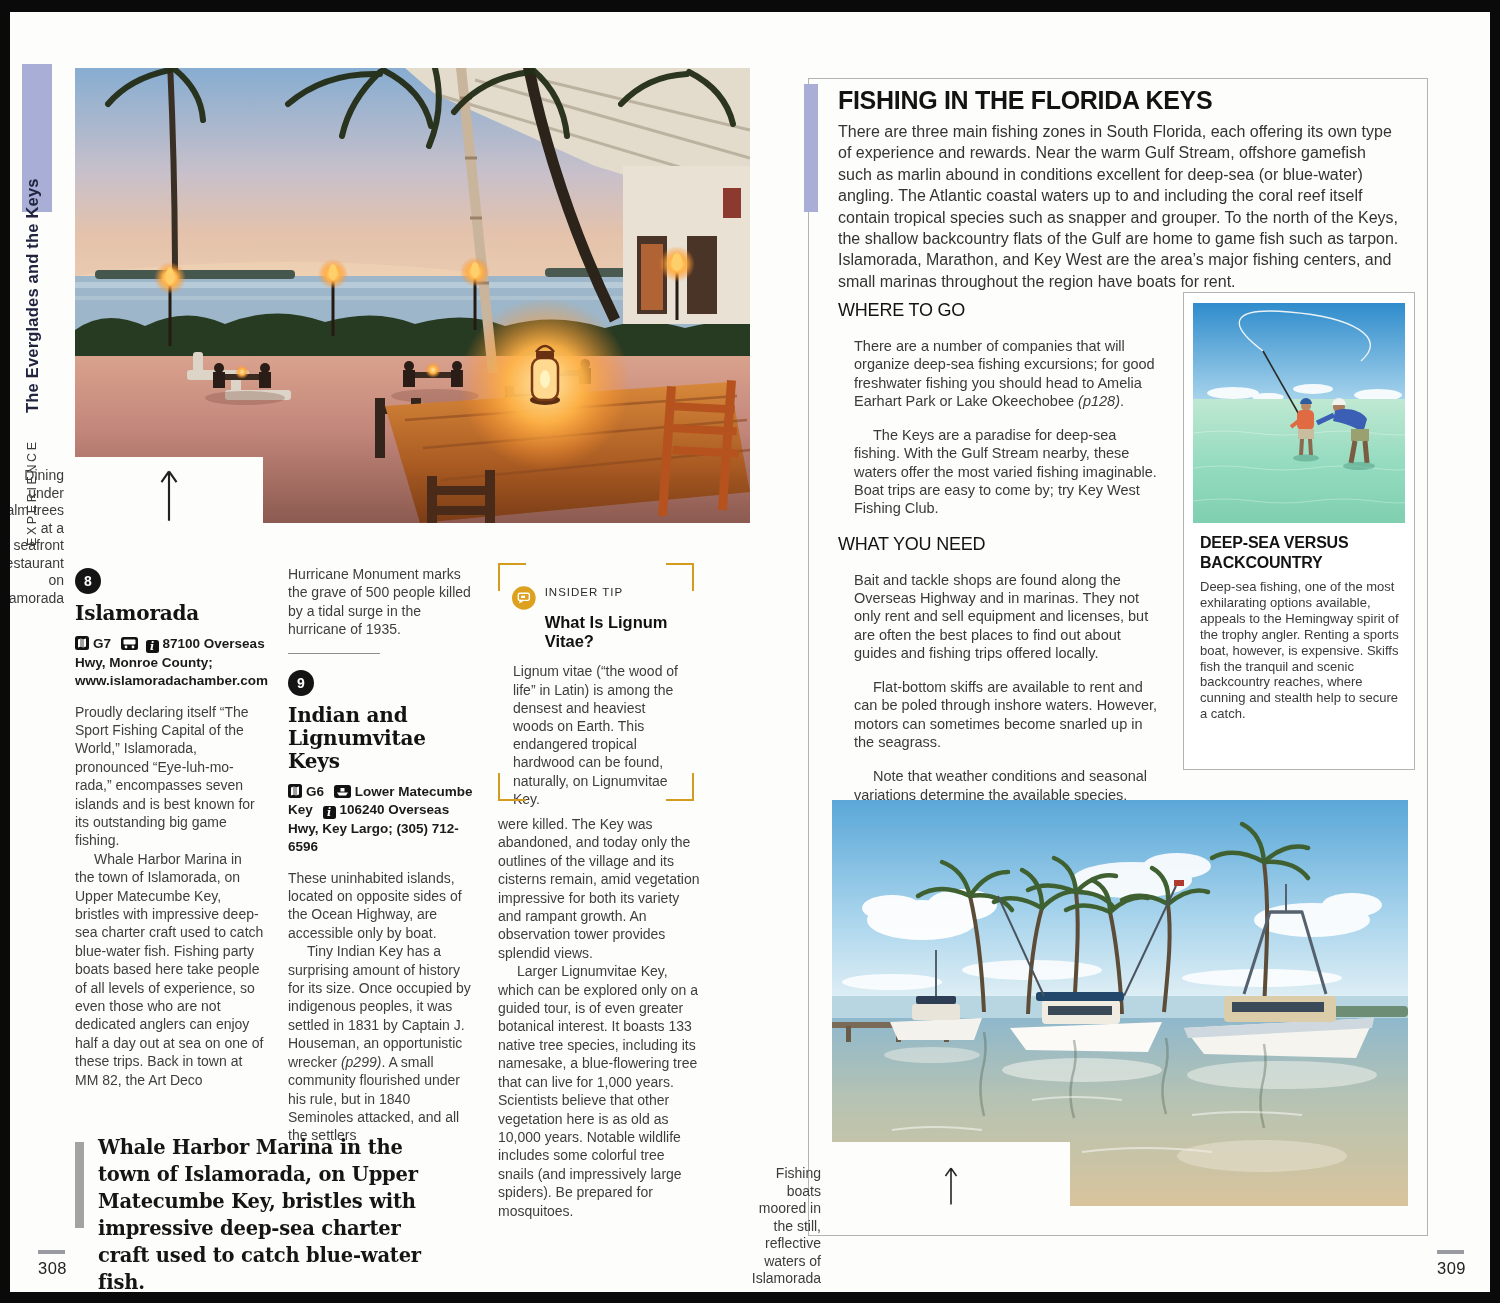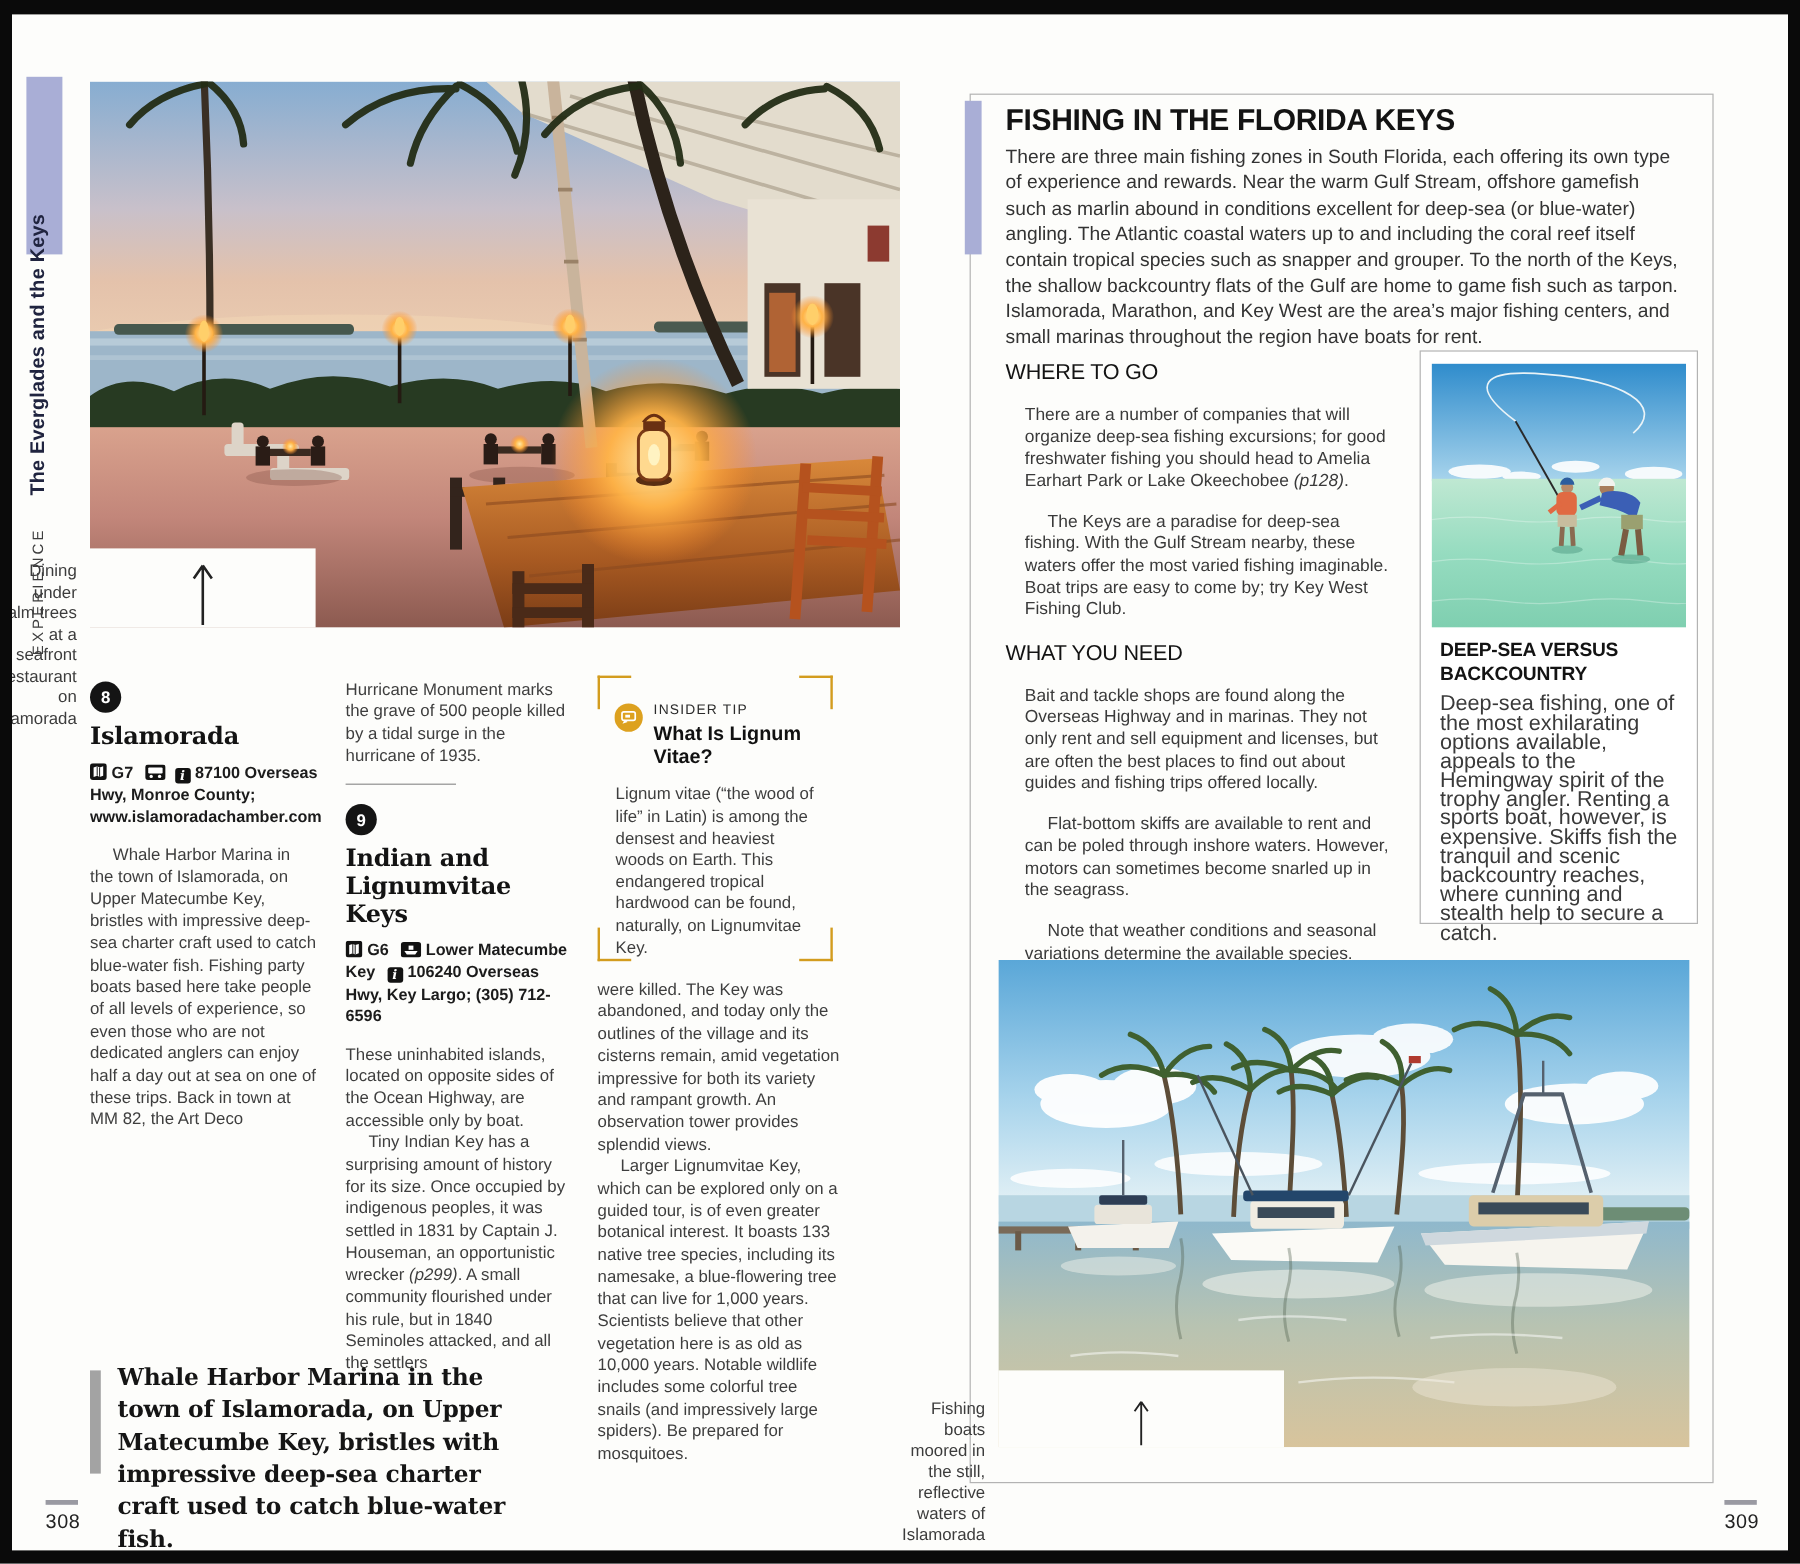--- a/index.html
+++ b/index.html
@@ -47,21 +47,21 @@
   .rule{width:92px;border-top:1.5px solid #8f8f8f;margin:14px 0 16px}
 
   
   .tipbox{position:relative;width:196px;height:238px;margin-bottom:14px}
   .tc{position:absolute;width:26px;height:26px}
   .tc-tl{left:0;top:0;border-left:2px solid #d39c1e;border-top:2px solid #d39c1e}
   .tc-tr{right:0;top:0;border-right:2px solid #d39c1e;border-top:2px solid #d39c1e}
   .tc-bl{left:0;bottom:0;border-left:2px solid #d39c1e;border-bottom:2px solid #d39c1e}
   .tc-br{right:0;bottom:0;border-right:2px solid #d39c1e;border-bottom:2px solid #d39c1e}
   .tip-head{display:flex;gap:9px;padding:20px 10px 0 14px}
-  .tip-label{font-size:11.5px;letter-spacing:1px;color:#2c2c2c;margin-bottom:2px}
+  .tip-label{font-size:11.5px;letter-spacing:1px;color:#2c2c2c;margin-bottom:12px}
   .tip-title{font-size:16.5px;font-weight:700;line-height:19px;color:#111}
   .tip-body{padding:11px 10px 0 15px;font-size:14px;line-height:18.2px;color:#3e3e3e}
 
   
   .quote-bar{left:65px;top:1130px;width:9px;height:86px;background:#a3a3a3}
   .quote{left:88px;top:1122px;width:348px;font-family:"DejaVu Serif",serif;font-weight:700;
          font-size:19.5px;line-height:27px;color:#151515;letter-spacing:-.2px}
 
   
   .pageno{font-size:16.5px;color:#222;letter-spacing:.5px}
@@ -77,21 +77,21 @@
   .f-left{left:828px;top:288px;width:336px}
   .f-left h2{margin:0 0 8px;font-size:18px;font-weight:400;color:#131313;letter-spacing:-.2px}
   .f-left p{margin:16px;font-size:14.5px;line-height:18.3px;color:#3a3a3a}
   .sect-gap{margin-top:20px}
 
   
   .sidebox{left:1173px;top:280px;width:232px;height:478px;border:1px solid #b3b3b3;background:#fff;box-sizing:border-box}
   .side-photo{position:absolute;left:9px;top:10px;width:212px;height:220px}
   .side-photo svg{display:block;width:100%;height:100%}
   .side-h{position:absolute;left:16px;top:240px;font-size:16px;font-weight:700;line-height:20px;color:#131313;letter-spacing:-.2px}
-  .side-p{position:absolute;left:16px;top:286px;width:202px;font-size:18px;line-height:15.9px;color:#3a3a3a}
+  .side-p{position:absolute;left:16px;top:286px;width:202px;font-size:13px;line-height:15.9px;color:#3a3a3a}
 
   em{font-style:italic;font-weight:inherit}
 </style>
 </head>
 <body>
 
 <div class="spread">
 
   <div class="abs edge-tab"></div>
   <div class="abs edge-text">
@@ -261,20 +261,21 @@
           <path d="M6,2.6 L6,10.4 M8,3.6 L8,11.4" stroke="#121212" stroke-width="0.8"></path>
         </svg><span class="pre">G7</span>
       <svg class="ic" width="17" height="13" viewBox="0 0 17 13">
           <rect width="17" height="13" rx="2.5" fill="#121212"></rect>
           <rect x="2.5" y="2.5" width="12" height="5" rx="1" fill="#fff"></rect>
           <circle cx="5" cy="10" r="1.4" fill="#fff"></circle>
           <circle cx="12" cy="10" r="1.4" fill="#fff"></circle>
         </svg>
       <span class="info-ic">i</span><span>87100 Overseas Hwy, Monroe County; www.islamoradachamber.com</span>
     </div>
+    <p>Proudly declaring itself “The Sport Fishing Capital of the World,” Islamorada, pronounced “Eye-luh-mo-rada,” encompasses seven islands and is best known for its outstanding big game fishing.</p>
     <p class="ind">Whale Harbor Marina in the town of Islamorada, on Upper Matecumbe Key, bristles with impressive deep-sea charter craft used to catch blue-water fish. Fishing party boats based here take people of all levels of experience, so even those who are not dedicated anglers can enjoy half a day out at sea on one of these trips. Back in town at MM 82, the Art Deco</p>
   </div>
 
   <div class="abs col col2">
     <p>Hurricane Monument marks the grave of 500 people killed by a tidal surge in the hurricane of 1935.</p>
     <div class="rule"></div>
     <div class="badge">9</div>
     <h3 class="entry-title">Indian and Lignumvitae Keys</h3>
     <div class="info">
       <svg class="ic" width="14" height="14" viewBox="0 0 14 14">

